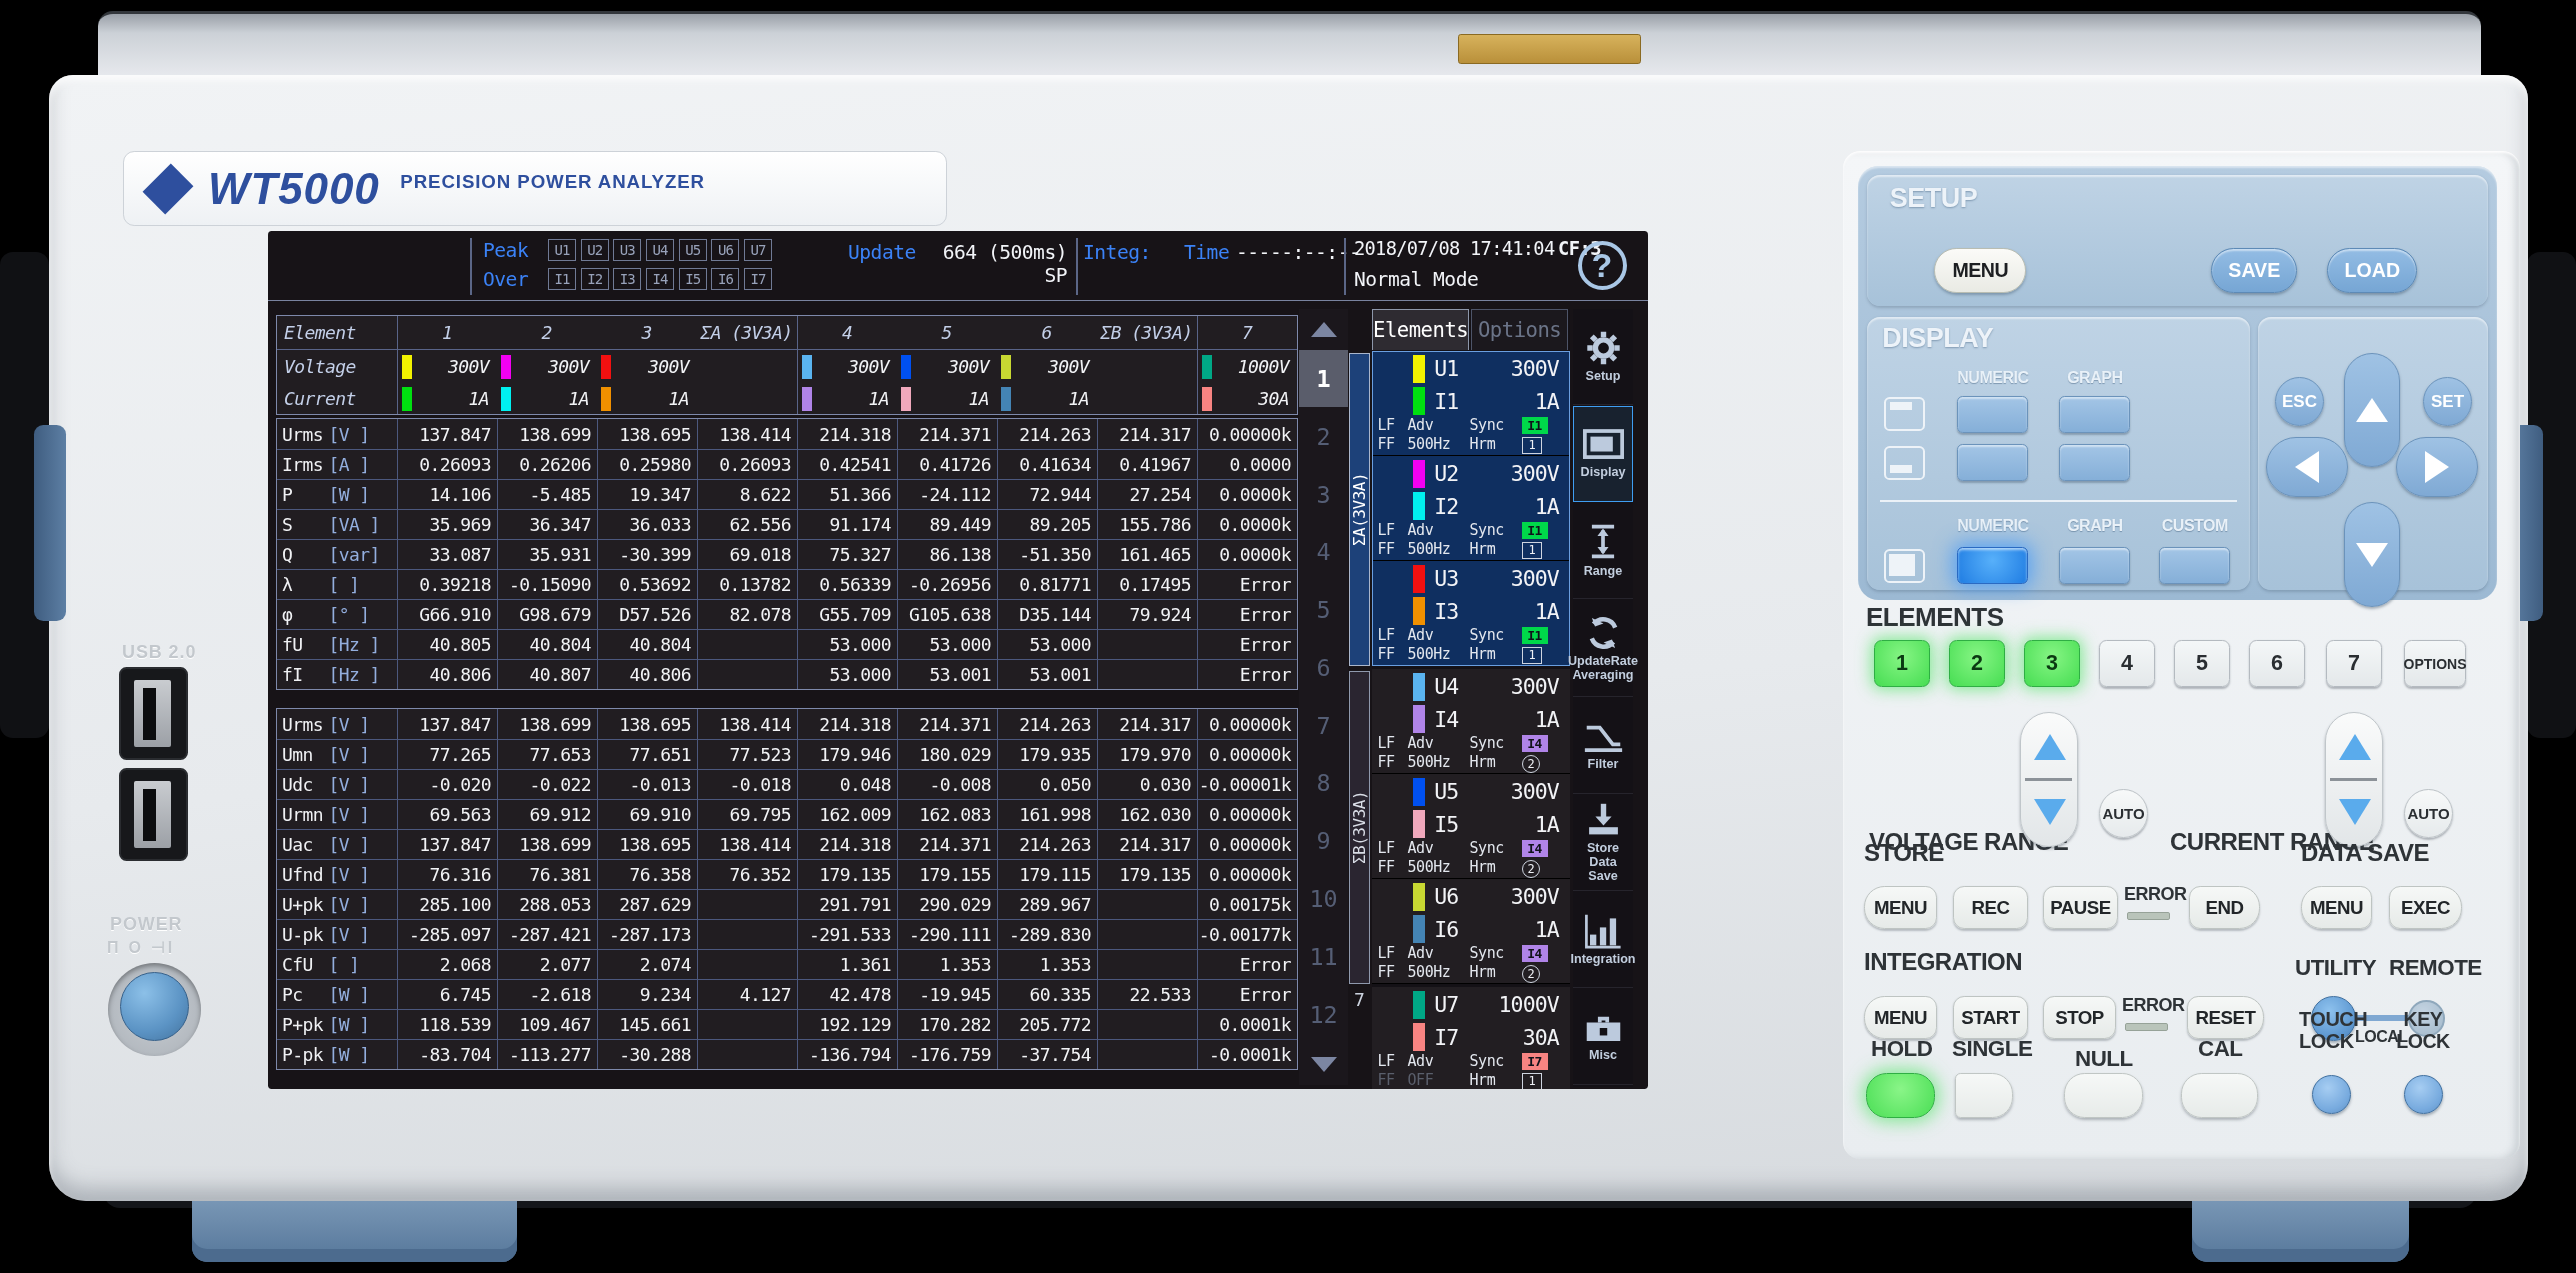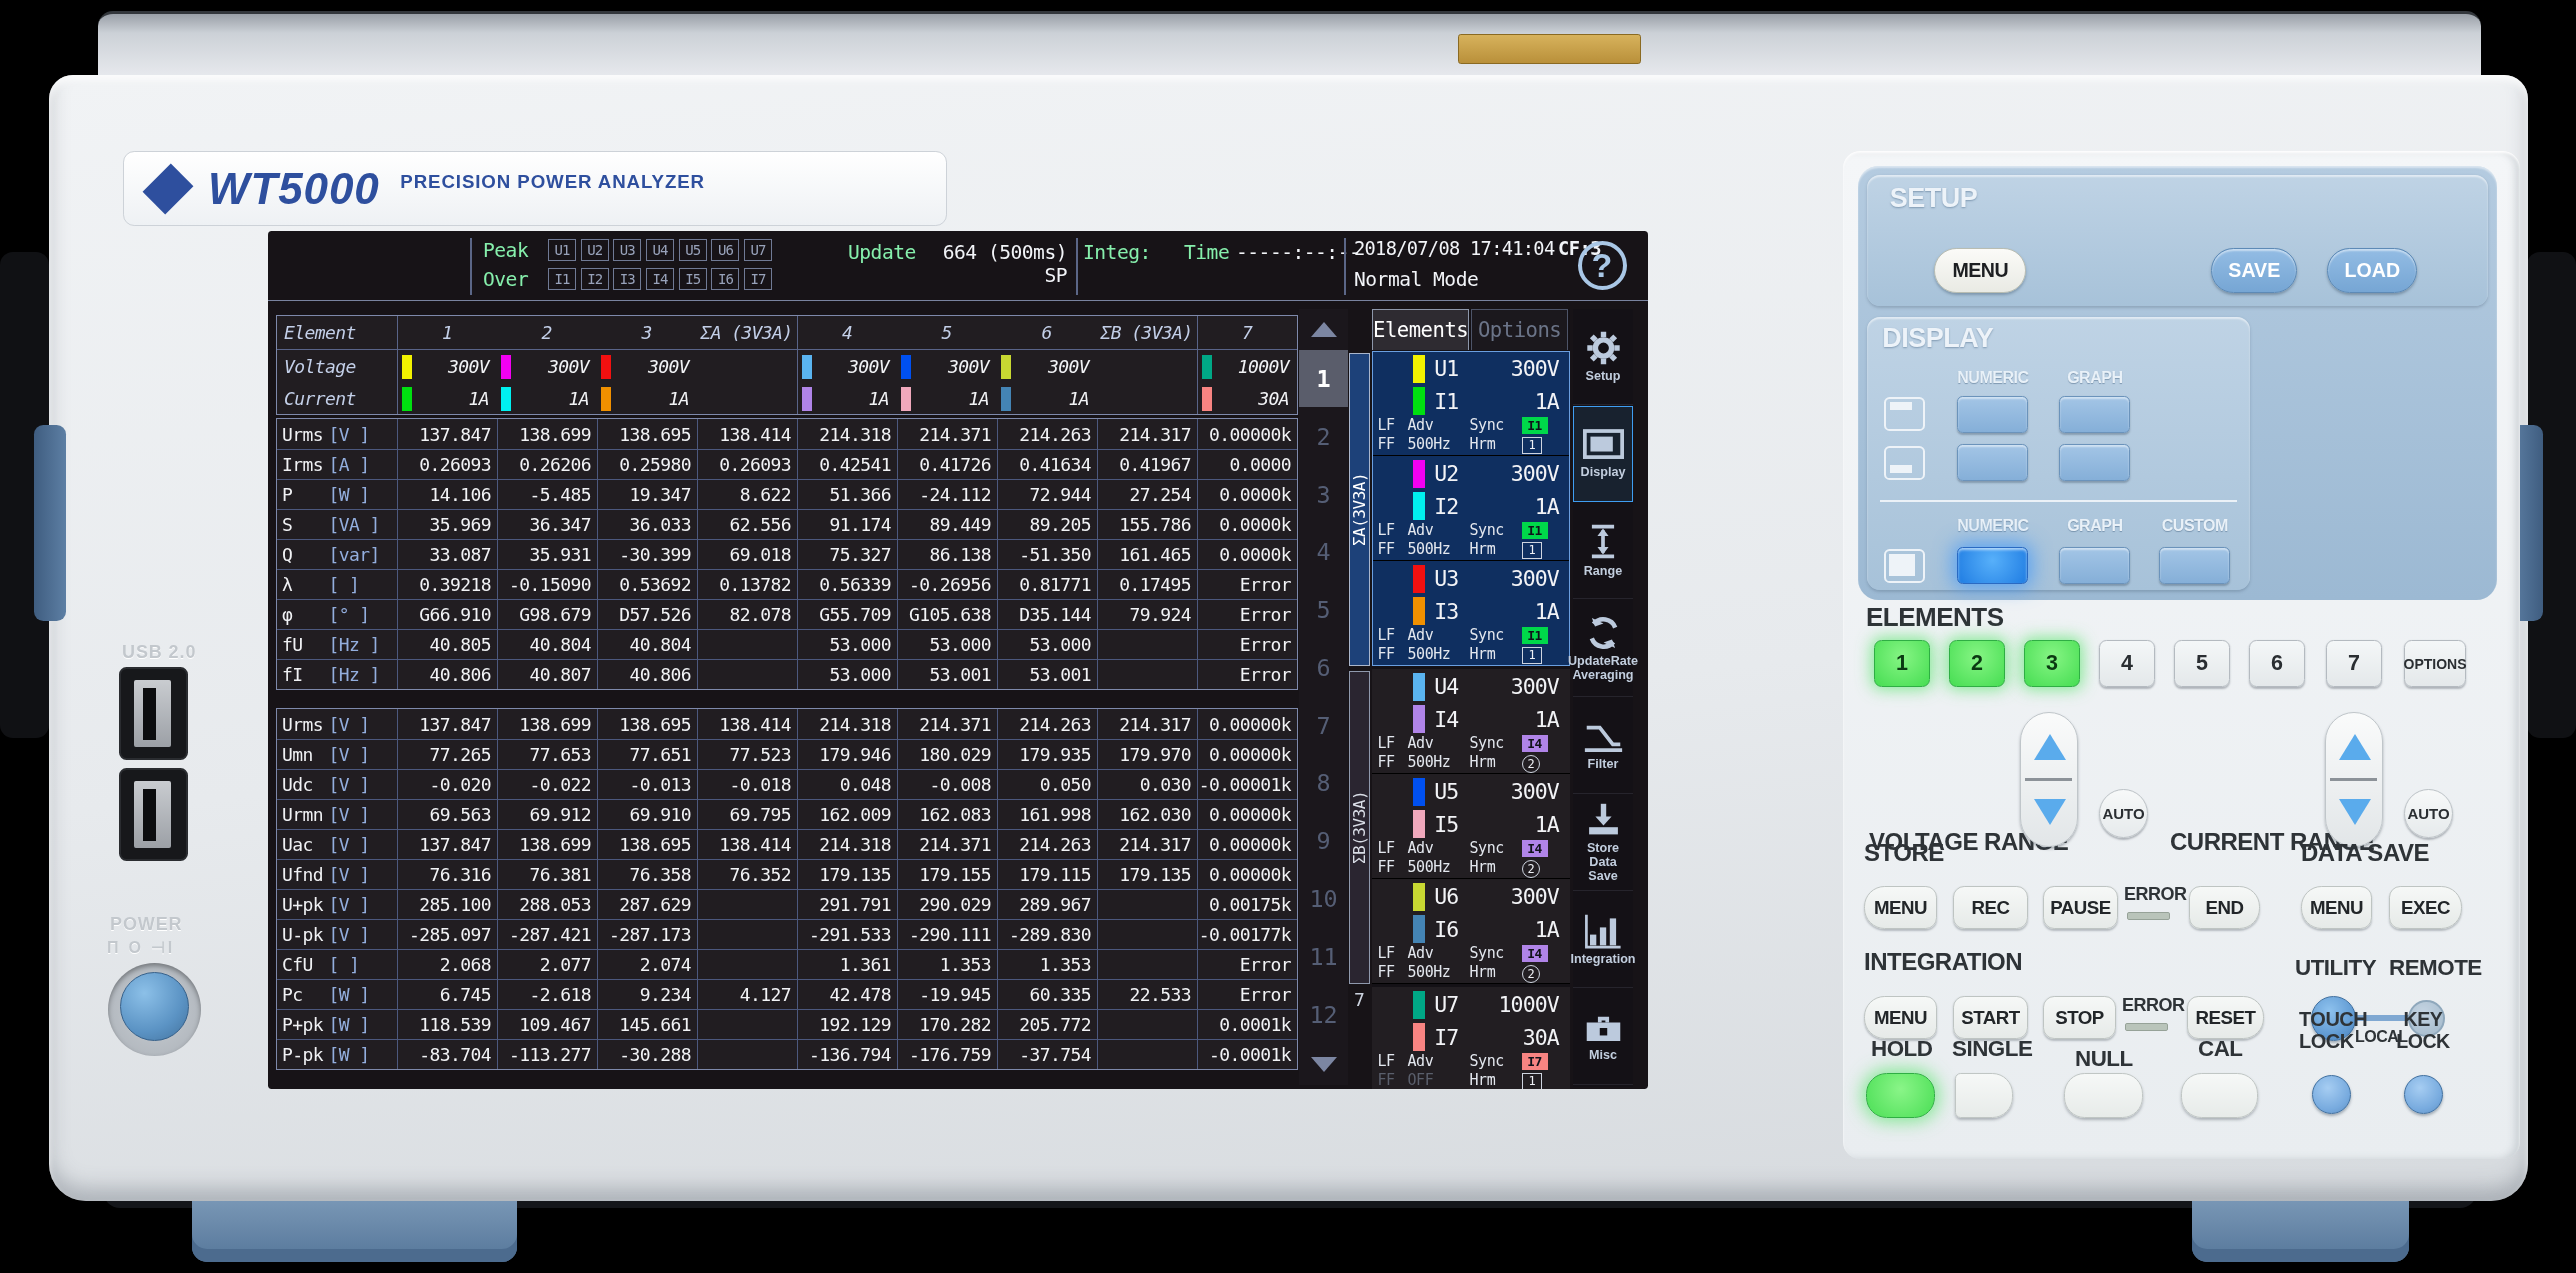--- a/index.html
+++ b/index.html
@@ -33,21 +33,21 @@
   .usb-port{position:absolute;left:119px;width:69px;height:93px;background:#17181b;border-radius:7.5px;border:2.8px solid #2a2c30;}
   .usb-inner{position:absolute;left:13px;top:11.2px;width:37px;height:67px;background:linear-gradient(#c9ccd0,#9ca0a6);border-radius:1.9px;}
   .usb-slot{position:absolute;left:9.3px;top:7.5px;width:13px;height:52px;background:#0c0d0f;}
   .power-btn-ring{position:absolute;left:108px;top:963px;width:93px;height:93px;border-radius:50%;background:radial-gradient(#c9ced3,#aab0b7);box-shadow:inset 0 2.8px 5.6px rgba(0,0,0,.35);}
   .power-btn{position:absolute;left:12px;top:9.3px;width:69px;height:69px;border-radius:50%;background:radial-gradient(circle at 35% 30%,#8cc0e8,#5b93c4 60%,#42719c);border:1.9px solid #35608a;}
 
   
   .screen{position:absolute;left:268px;top:231px;width:1380px;height:858px;background:#171317;border-radius:3.7px;overflow:hidden;font-family:"DejaVu Sans Mono",monospace;color:#eceef2;}
   .scr-header{position:absolute;left:0;top:0;width:1380px;height:70px;border-bottom:0.9px solid #79839f;}
   .vdiv{position:absolute;top:6.5px;width:1.9px;height:57px;background:#5b6687;}
-  .hdr-label{position:absolute;color:#86efac;font-size:19.6px;letter-spacing:-0.5px;}
+  .hdr-label{position:absolute;color:#3b82f6;font-size:19.6px;letter-spacing:-0.5px;}
   .hdr-value{position:absolute;color:#f2f4f8;font-size:19.6px;letter-spacing:-0.5px;}
   .badge-row{position:absolute;display:flex;gap:4.7px;}
   .pbadge{width:28px;height:21.5px;border:1.9px solid #707a95;color:#98a2ba;font-size:14px;display:flex;align-items:center;justify-content:center;letter-spacing:-0.9px;}
   .help-box{position:absolute;left:1303px;top:3.7px;width:62px;height:62px;display:flex;align-items:center;justify-content:center;}
   .help-circle{width:49px;height:49px;border-radius:50%;border:4.7px solid #a9c7e6;color:#a9c7e6;font-size:34px;font-weight:bold;display:flex;align-items:center;justify-content:center;font-family:"Liberation Sans",sans-serif;}
 
   
   .thead,.blk{position:absolute;left:7.5px;display:grid;grid-template-columns:120px repeat(9,100px);border:1.9px solid #7e89ab;background:#211d21;}
   .thead{top:84px;grid-template-rows:34px 33px 31px;font-style:italic;}
   #block1{top:187px;grid-template-rows:repeat(9,30px);}
@@ -953,20 +953,36 @@
       <div class="key-label" style="left:192px;top:200px;width:71px;text-align:center;">GRAPH</div>
       <div class="key-label" style="left:292px;top:200px;width:71px;text-align:center;">CUSTOM</div>
       <div class="mode-icon" style="left:17px;top:232px;">
           <div class="bar" style="left:2.8px;top:2.8px;width:26px;height:22.4px;"></div>
         </div>
       <div class="btn-rect lit" style="left:90px;top:230px;"></div>
       <div class="btn-rect" style="left:192px;top:230px;"></div>
       <div class="btn-rect" style="left:292px;top:230px;"></div>
     </div>
 
+    <div class="blue-sub" style="left:400px;top:151px;width:230px;height:273px;">
+      <div class="nav-round" style="left:17px;top:60px;">ESC</div>
+      <div class="nav-round" style="left:165px;top:60px;">SET</div>
+      <div class="nav-oval" style="left:86px;top:36px;width:56px;height:114px;border-radius:32px;">
+          <div class="tri" style="border-left:16px solid transparent;border-right:16px solid transparent;border-bottom:24px solid #fff;"></div>
+        </div>
+      <div class="nav-oval" style="left:7.5px;top:120px;width:82px;height:60px;">
+          <div class="tri" style="border-top:16px solid transparent;border-bottom:16px solid transparent;border-right:24px solid #fff;"></div>
+        </div>
+      <div class="nav-oval" style="left:138px;top:120px;width:82px;height:60px;">
+          <div class="tri" style="border-top:16px solid transparent;border-bottom:16px solid transparent;border-left:24px solid #fff;"></div>
+        </div>
+      <div class="nav-oval" style="left:86px;top:185px;width:56px;height:105px;border-radius:32px;">
+          <div class="tri" style="border-left:16px solid transparent;border-right:16px solid transparent;border-top:24px solid #fff;"></div>
+        </div>
+    </div>
   </div>
 
   <div class="gray-label" style="left:1866px;top:602px;font-size:26px;">ELEMENTS</div>
   <div id="element-keys">
       <div class="el-btn lit" style="left: 1874px; top: 640px;">1</div>
       <div class="el-btn lit" style="left: 1949px; top: 640px;">2</div>
       <div class="el-btn lit" style="left: 2024px; top: 640px;">3</div>
       <div class="el-btn" style="left: 2099px; top: 640px;">4</div>
       <div class="el-btn" style="left: 2174px; top: 640px;">5</div>
       <div class="el-btn" style="left: 2249px; top: 640px;">6</div>

